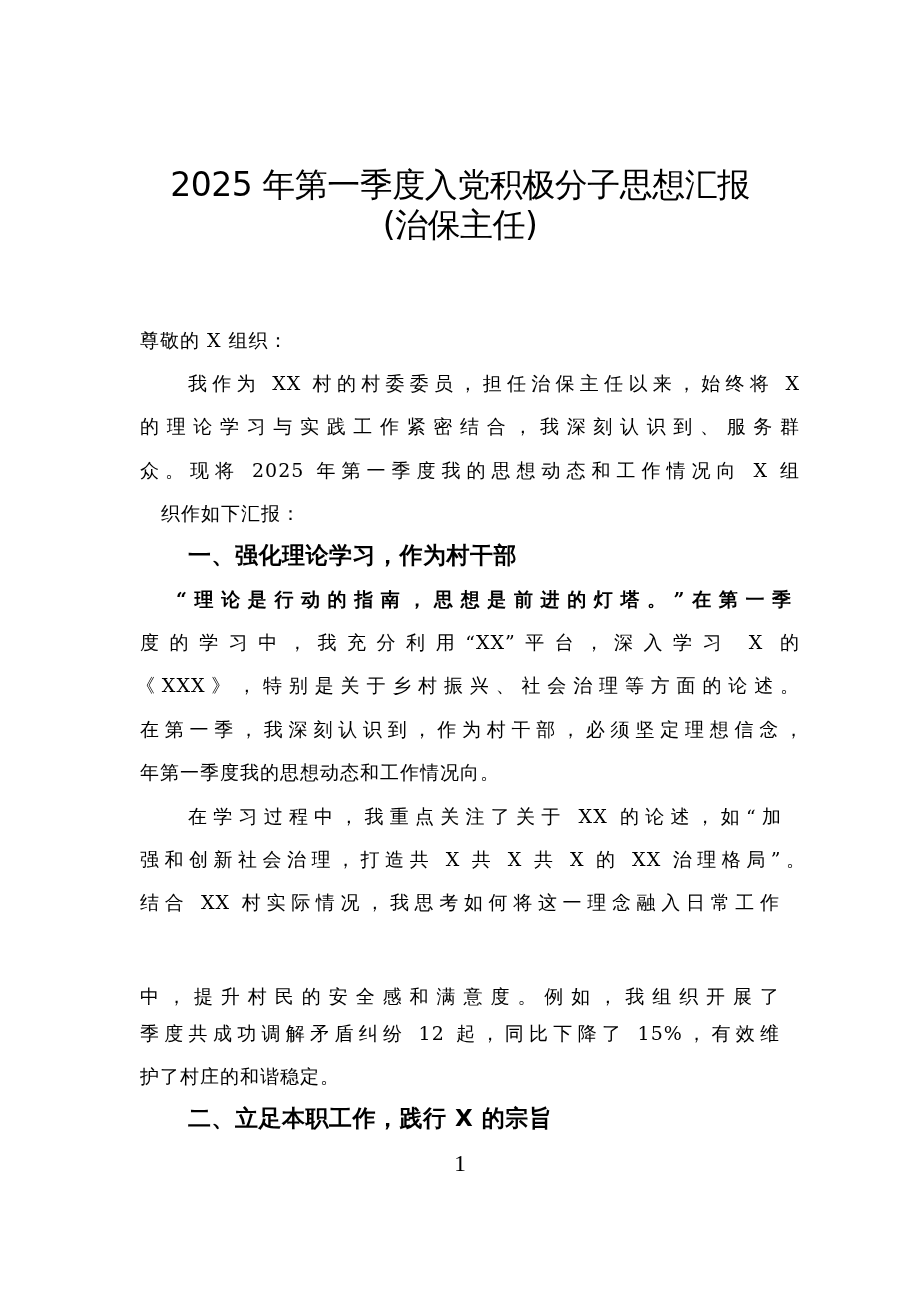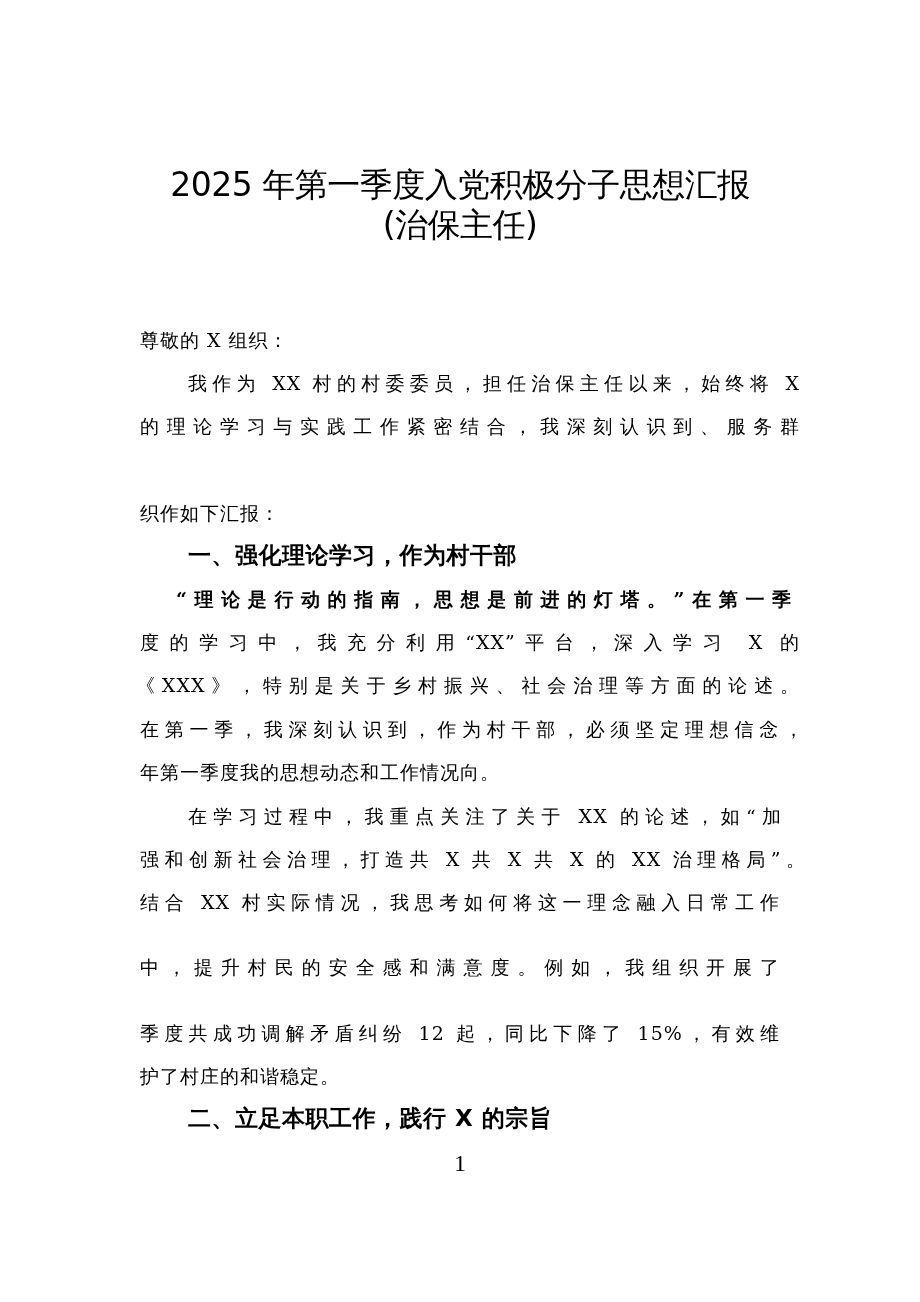--- a/index.html
+++ b/index.html
@@ -69,33 +69,34 @@
 
 <div class="page">
 
   <div class="title" style="top:163px;">2025 年第一季度入党积极分子思想汇报</div>
   <div class="title" style="top:202px; top:203px;">(治保主任)</div>
 
   <div class="line" style="top:325px;">尊敬的 X 组织：</div>
 
   <div class="line indent justify" style="top:368px;">我作为 XX 村的村委委员，担任治保主任以来，始终将 X</div>
   <div class="line justify" style="top:411px;">的理论学习与实践工作紧密结合，我深刻认识到、服务群</div>
-  <div class="line" style="top:498px;">织作如下汇报：</div>
+  <div class="line justify" style="top:455px;">众。现将 2025 年第一季度我的思想动态和工作情况向 X 组</div>
+  <div class="line" style="top:498px;margin-left:21px;">织作如下汇报：</div>
 
   <div class="heading" style="top:540px;">一、强化理论学习，作为村干部</div>
 
   <div class="line justify" style="top:584px; left:176px; width:616px;font-weight:bold;">“理论是行动的指南，思想是前进的灯塔。”在第一季</div>
   <div class="line justify" style="top:627px;">度的学习中，我充分利用“XX”平台，深入学习 X 的</div>
   <div class="line justify" style="top:670px; left:136px; width:664px;">《XXX》，特别是关于乡村振兴、社会治理等方面的论述。</div>
   <div class="line justify" style="top:714px; width:664px;">在第一季，我深刻认识到，作为村干部，必须坚定理想信念，</div>
   <div class="line" style="top:757px;">年第一季度我的思想动态和工作情况向。</div>
 
   <div class="line indent justify" style="top:801px; width:594px;">在学习过程中，我重点关注了关于 XX 的论述，如“加</div>
   <div class="line justify" style="top:844px; width:666px;">强和创新社会治理，打造共 X 共 X 共 X 的 XX 治理格局”。</div>
   <div class="line justify" style="top:887px; width:640px;">结合 XX 村实际情况，我思考如何将这一理念融入日常工作</div>
-  <div class="line justify" style="top:952px; width:640px;">中，提升村民的安全感和满意度。例如，我组织开展了</div>
+  <div class="line justify" style="top:981px; width:640px;">中，提升村民的安全感和满意度。例如，我组织开展了</div>
   <div class="line justify" style="top:1018px; width:640px;">季度共成功调解矛盾纠纷 12 起，同比下降了 15%，有效维</div>
   <div class="line" style="top:1061px;">护了村庄的和谐稳定。</div>
 
   <div class="heading" style="top:1103px;">二、立足本职工作，践行 X 的宗旨</div>
 
   <div class="page-number">1</div>
 </div>
 
 </body></html>

